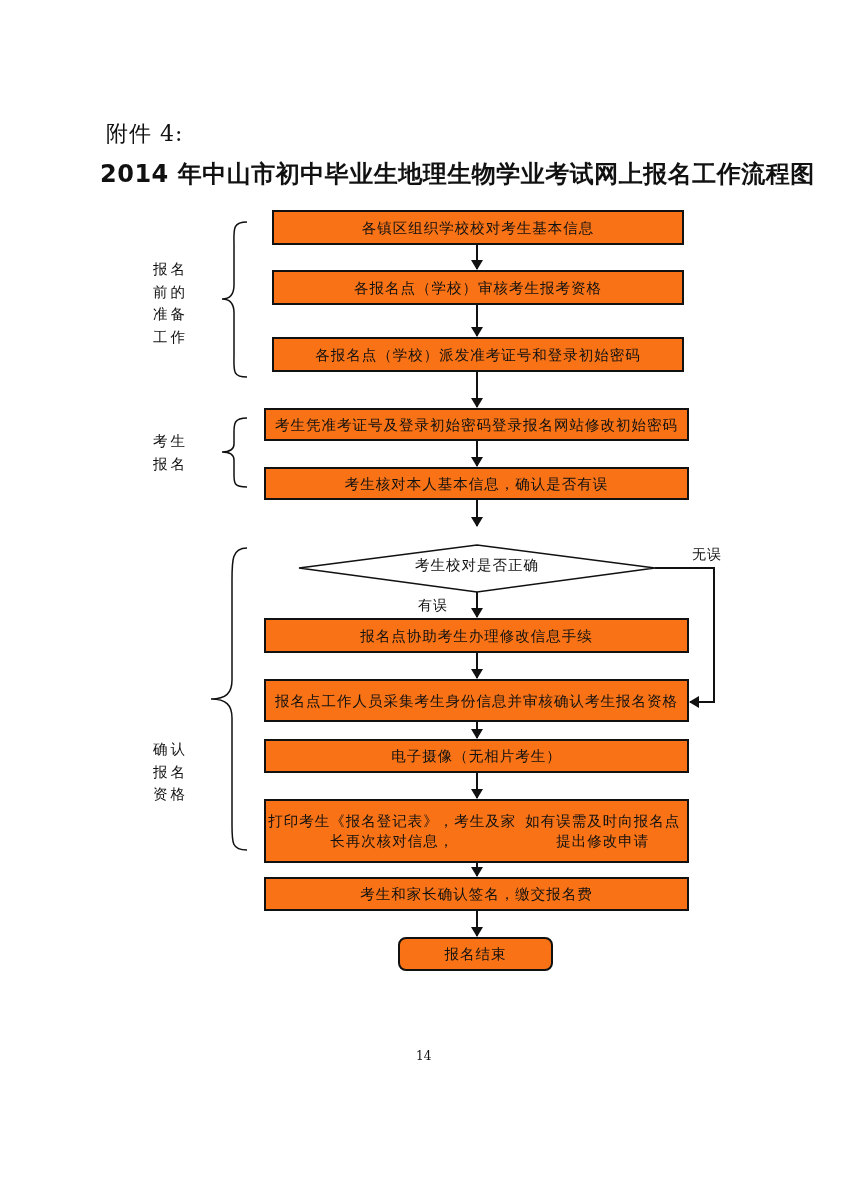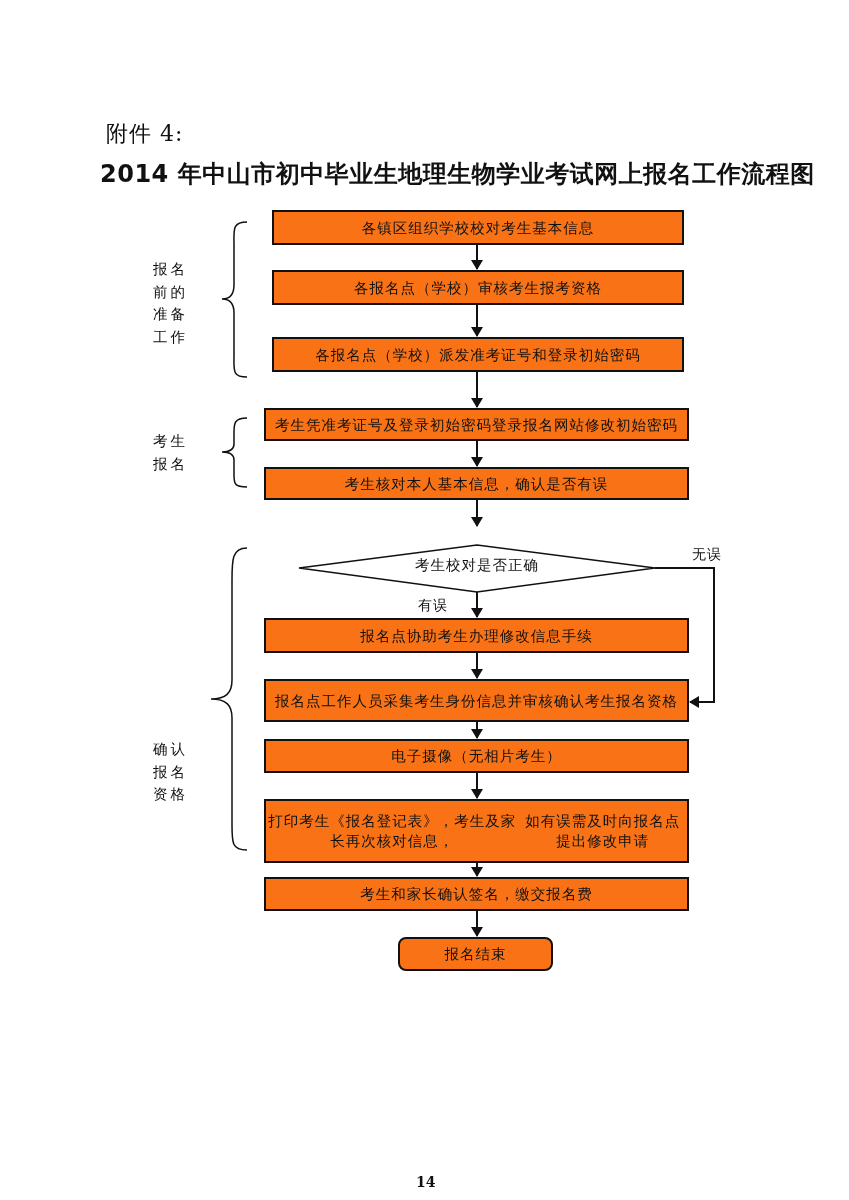--- a/index.html
+++ b/index.html
@@ -15,21 +15,21 @@
          text-align: center; font-size: 14.5px; line-height: 20px;
          font-family: "DejaVu Sans", "Liberation Sans", sans-serif; letter-spacing: 1px; }
   .box.rounded { border-radius: 8px; }
   .side-label { position: absolute; font-size: 14.5px; line-height: 22.5px; width: 40px;
                 font-family: Liberation Sans, sans-serif; letter-spacing: 3px; }
   .edge-label { position: absolute; font-size: 14px;
                 font-family: "DejaVu Sans", "Liberation Sans", sans-serif; letter-spacing: 1px; }
   .diamond-text { position: absolute; left: 299px; top: 556px; width: 356px; text-align: center;
                   font-size: 14.5px; font-family: "DejaVu Sans", "Liberation Sans", sans-serif;
                   letter-spacing: 1px; }
-  .page-num { position: absolute; left: 416px; top: 1174px; font-size: 14px; font-weight: bold;
+  .page-num { position: absolute; left: 416px; top: 1049px; font-size: 12px; font-weight: normal;
               font-family: "DejaVu Serif", "Liberation Serif", serif; }
   svg.lines { position: absolute; left: 0; top: 0; }
 </style>
 </head>
 <body>
 
 <div class="annex">附件 4:</div>
 <div class="title">2014 年中山市初中毕业生地理生物学业考试网上报名工作流程图</div>
 
 <svg class="lines" width="849" height="1200">

